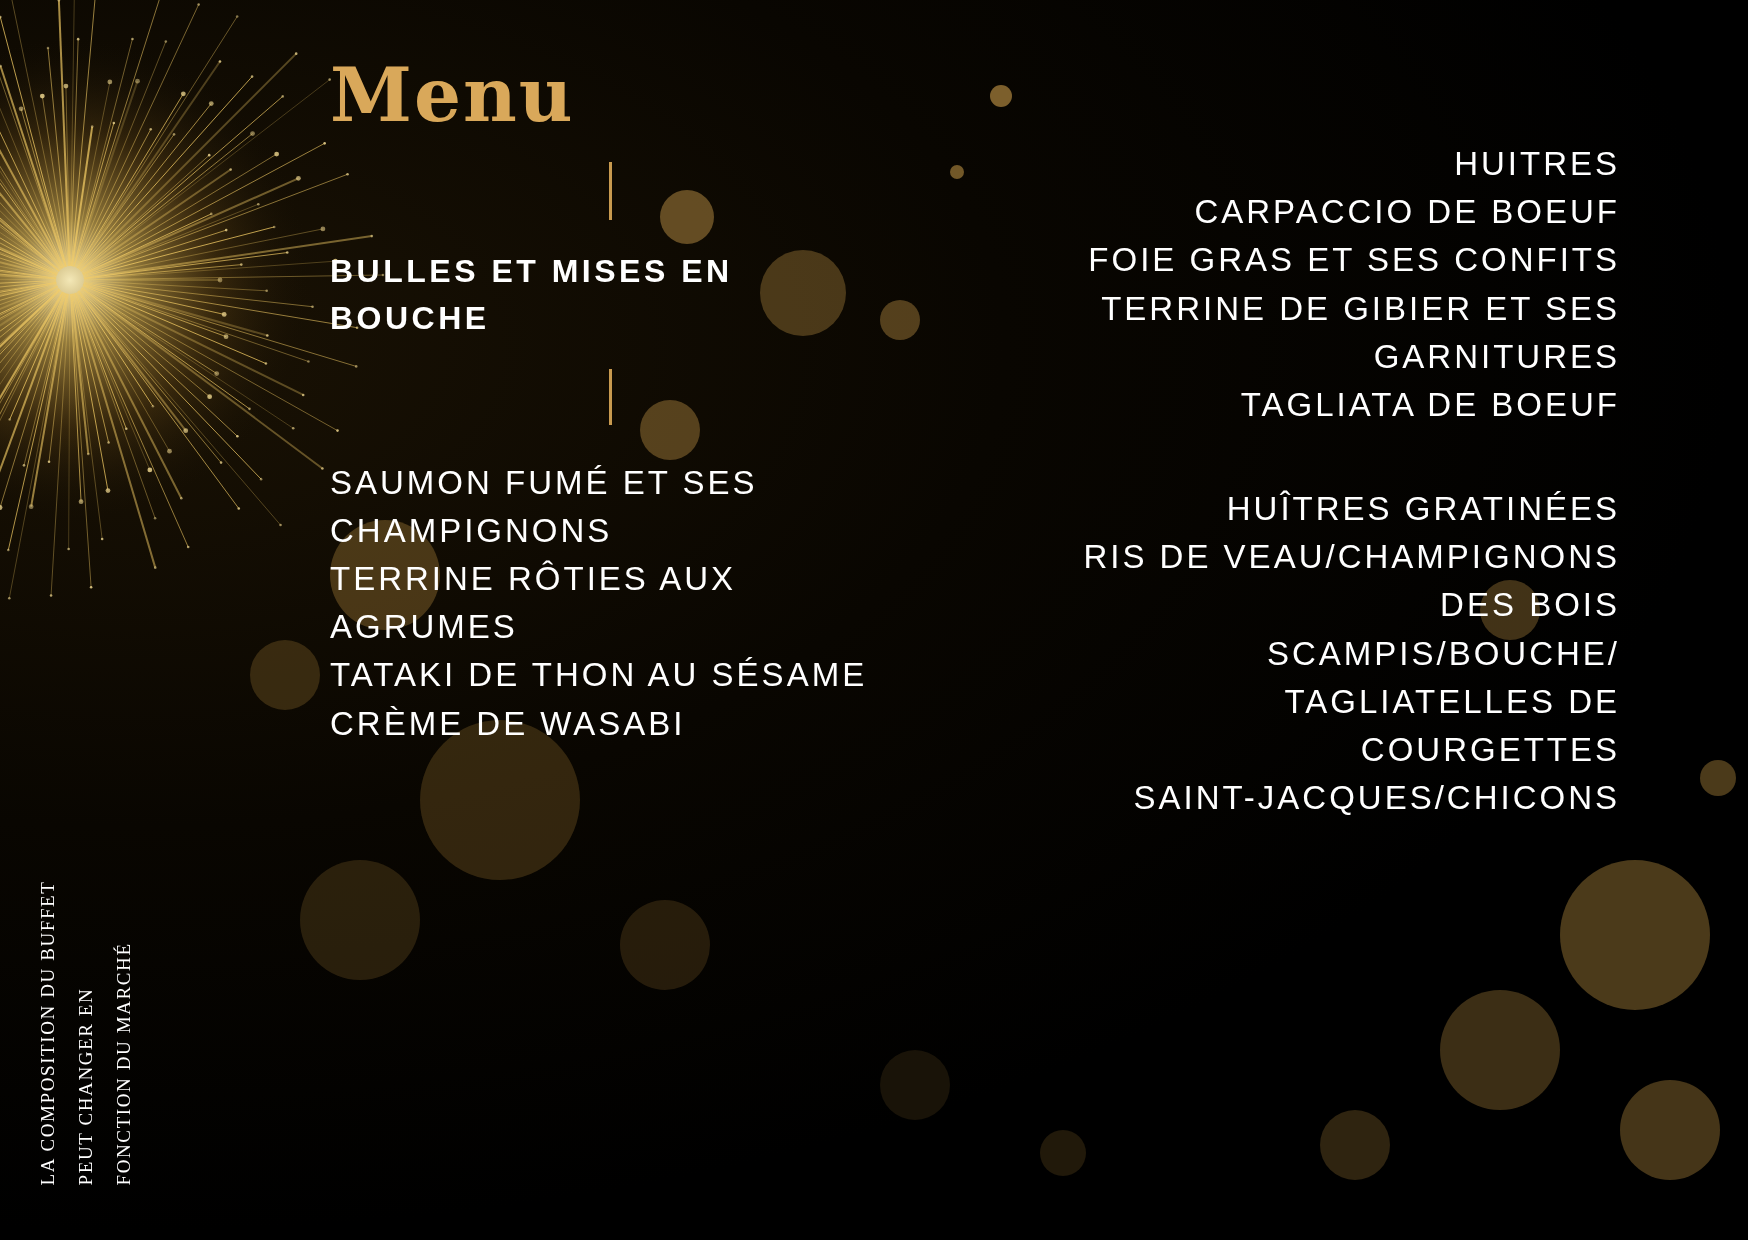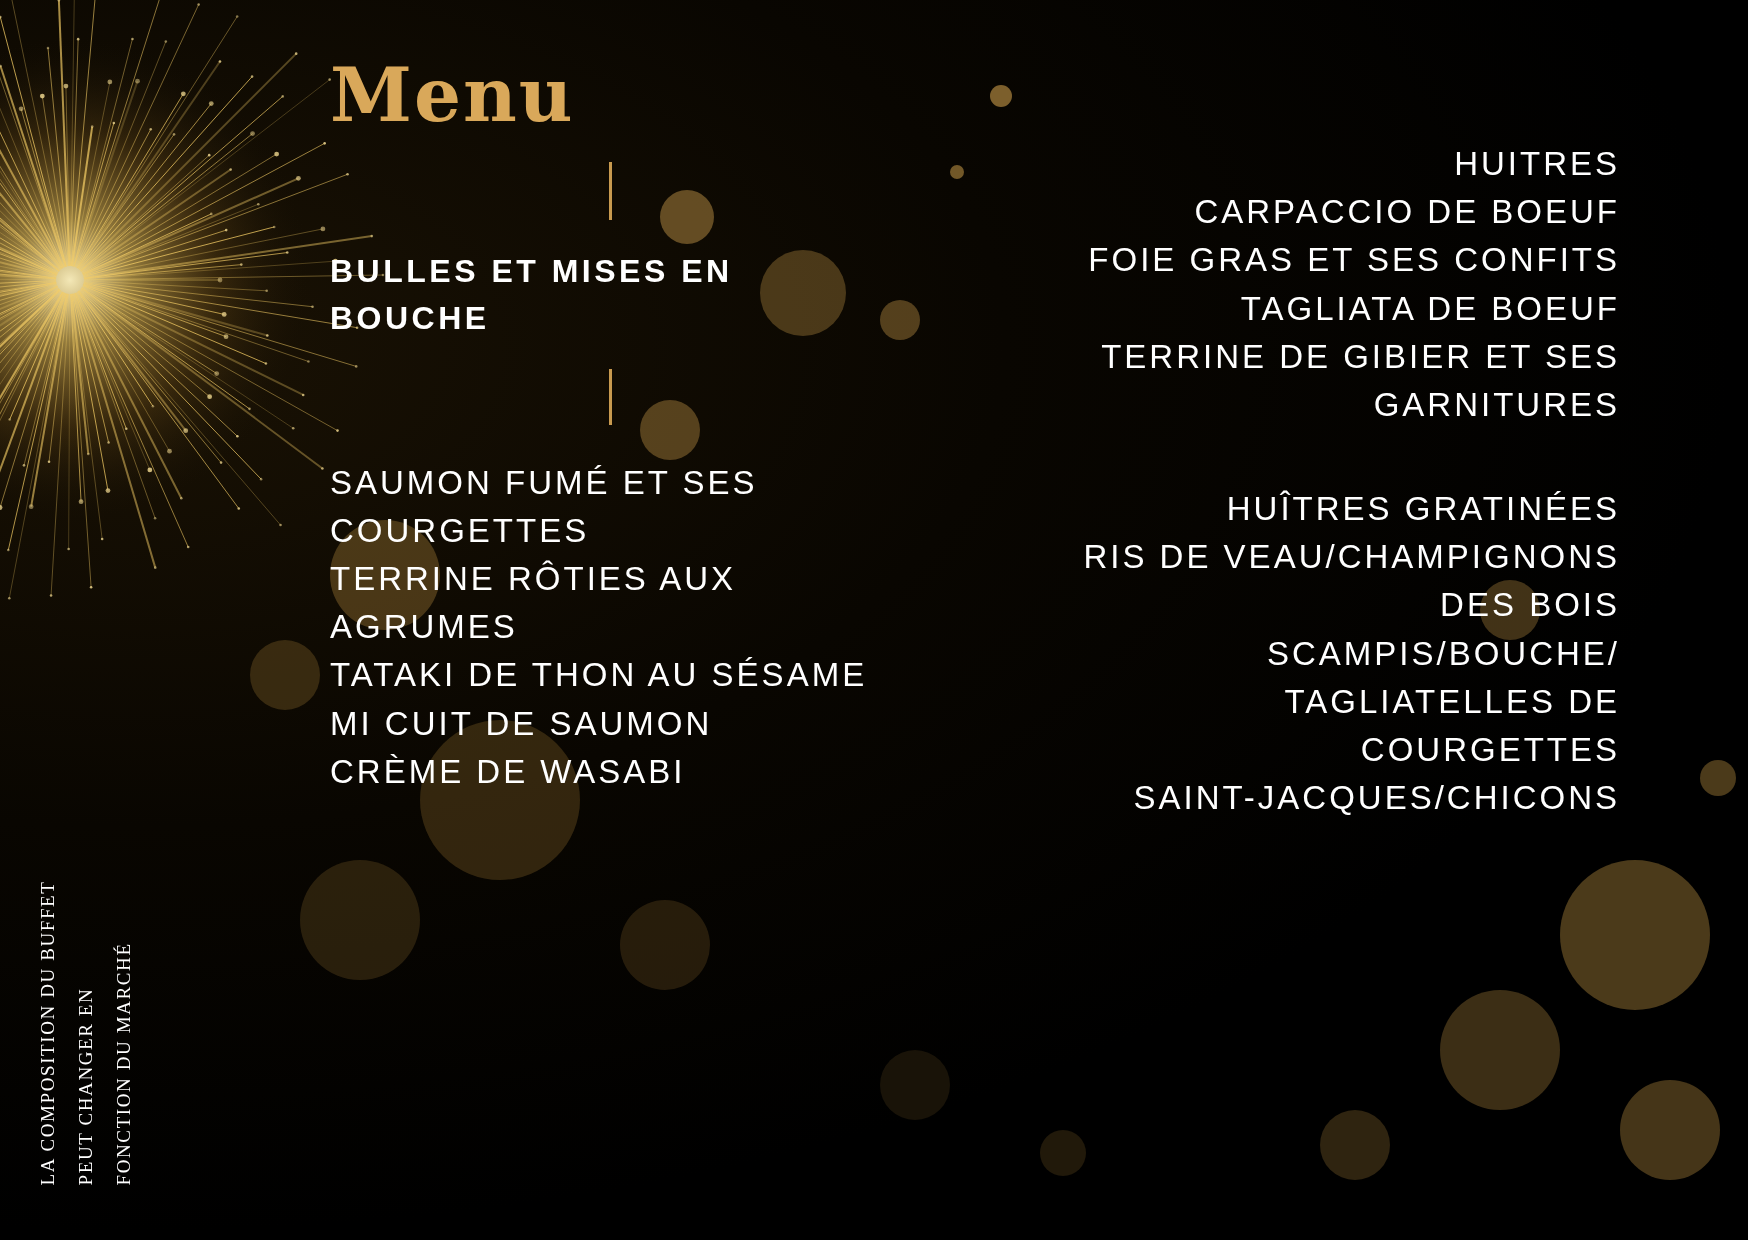--- a/index.html
+++ b/index.html
@@ -482,35 +482,34 @@
     <h1 id="menu-title">Menu</h1>
 
     <div class="divider"></div>
 
     <div class="white-head">BULLES ET MISES EN BOUCHE</div>
 
     <div class="divider short"></div>
 
 
     <div class="dish-list">
-      <div>SAUMON FUMÉ ET SES COURGETTES</div>
+      <div>SAUMON FUMÉ ET SES CHAMPIGNONS</div>
       <div>TERRINE RÔTIES AUX AGRUMES</div>
       <div>TATAKI DE THON AU SÉSAME</div>
-      <div>MI CUIT DE SAUMON</div>
       <div>CRÈME DE WASABI</div>
     </div>
   </div>
 
   <div id="right-col">
     <div class="block">
       <div>HUITRES</div>
       <div>CARPACCIO DE BOEUF</div>
       <div>FOIE GRAS ET SES CONFITS</div>
+      <div>TERRINE DE GIBIER ET SES GARNITURES</div>
       <div>TAGLIATA DE BOEUF</div>
-      <div>TERRINE DE GIBIER ET SES GARNITURES</div>
     </div>
 
     <div class="block second">
       <div>HUÎTRES GRATINÉES</div>
       <div>RIS DE VEAU/CHAMPIGNONS DES BOIS</div>
       <div>SCAMPIS/BOUCHE/</div>
       <div>TAGLIATELLES DE COURGETTES</div>
       <div>SAINT-JACQUES/CHICONS</div>
     </div>
   </div>

